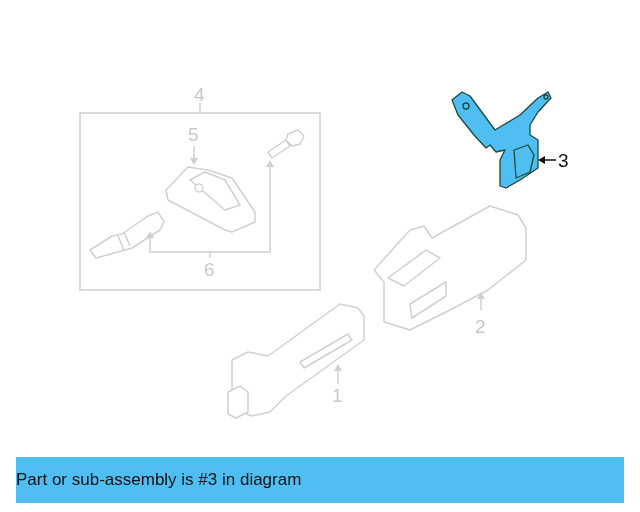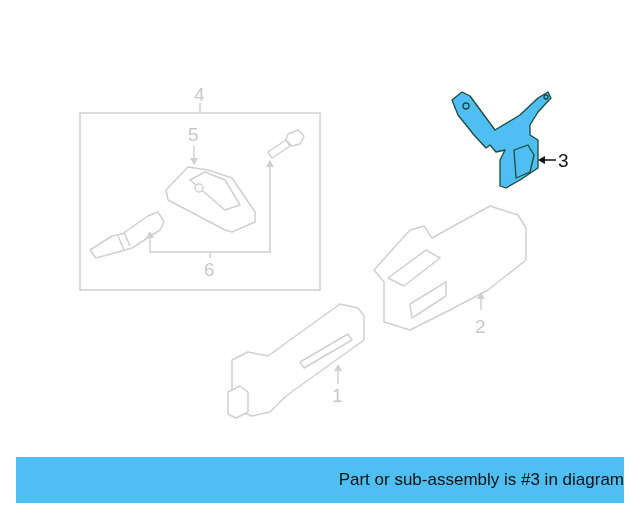--- a/index.html
+++ b/index.html
@@ -1,21 +1,21 @@
 <!DOCTYPE html>
 <html><head>
 <meta charset="utf-8">
 <style>
   html,body{margin:0;padding:0;background:#fff;}
   body{width:640px;height:512px;position:relative;overflow:hidden;font-family:"Liberation Sans",sans-serif;}
   #diagram{position:absolute;left:0;top:0;width:640px;height:450px;}
   .callout{font-family:"Liberation Sans",sans-serif;font-size:19px;fill:#c8c8c8;}
   .callout.active{fill:#111;}
   #banner{position:absolute;left:16px;top:457px;width:608px;height:46px;background:#4fbef3;
-          display:flex;flex-direction:column;align-items:flex-end;justify-content:center;}
+          display:flex;flex-direction:column;align-items:flex-start;justify-content:center;}
   #banner .line{font-size:17px;line-height:20px;color:#111;text-align:center;}
 </style>
 </head>
 <body>
 
 <svg id="diagram" viewBox="0 0 640 450" xmlns="http://www.w3.org/2000/svg">
 
   <g fill="none" stroke="#d0d0d0" stroke-width="1.5">
     <rect x="80" y="113" width="240" height="177"></rect>
     <line x1="200" y1="103" x2="200" y2="113"></line>

